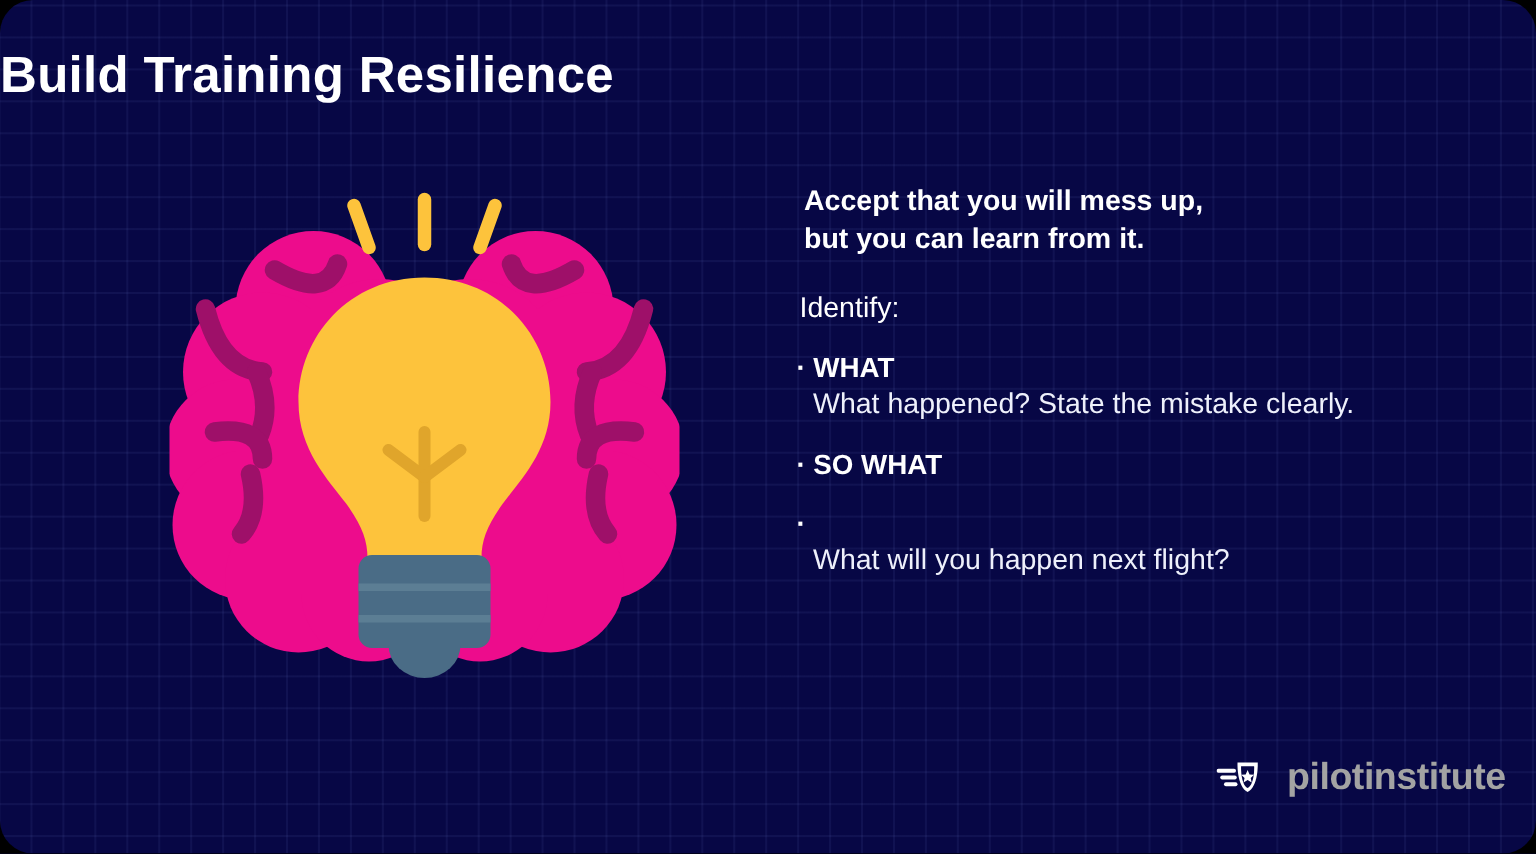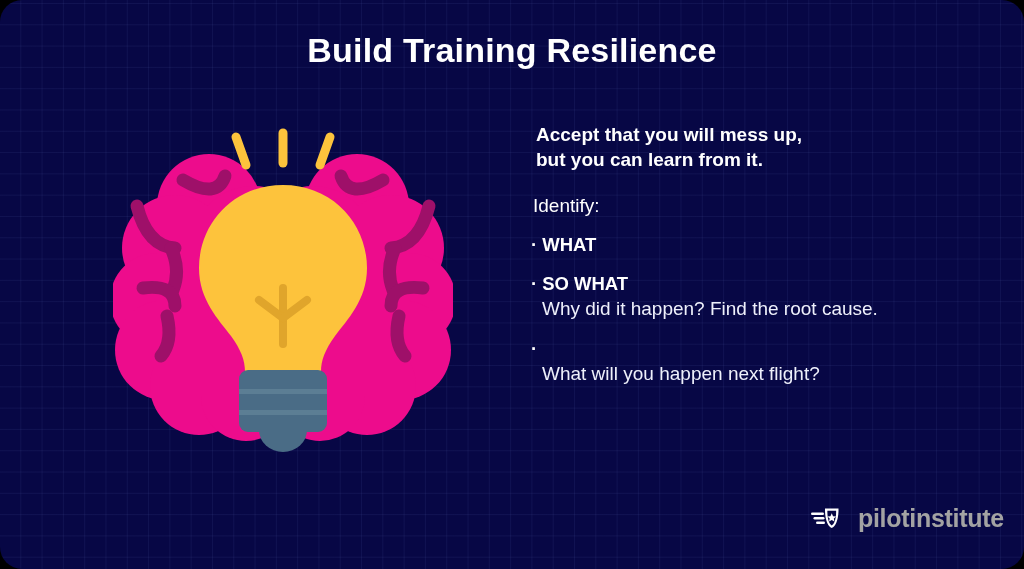--- a/index.html
+++ b/index.html
@@ -34,21 +34,21 @@
     background-size: 21.3px 21.3px;
     background-position: -1px 3px;
     pointer-events: none;
   }
 
   #title {
     position: absolute;
     top: 28px;
     left: 0;
     width: 1024px;
-    text-align: center;
+    text-align: left;
     color: #ffffff;
     font-size: 34px;
     font-weight: bold;
     letter-spacing: 0.2px;
     line-height: 44px;
     white-space: nowrap;
   }
 
   
   #art {
@@ -215,28 +215,28 @@
 but you can learn from it.</div>
     <div class="identify">Identify:</div>
 
     <div class="items">
 
       <div class="item">
         <div class="item-head">
           <span class="bullet">·</span>
           <span>WHAT</span>
         </div>
+        <div class="item-body">What happened? State the mistake clearly.</div>
       </div>
 
       <div class="item">
         <div class="item-head">
           <span class="bullet">·</span>
           <span>SO WHAT</span>
         </div>
-        <div class="item-body">Why did it happen? Find the root cause.</div>
       </div>
 
       <div class="item">
         <div class="item-head">
           <span class="bullet">·</span>
         </div>
         <div class="item-body">What will you happen next flight?</div>
       </div>
 
     </div>

